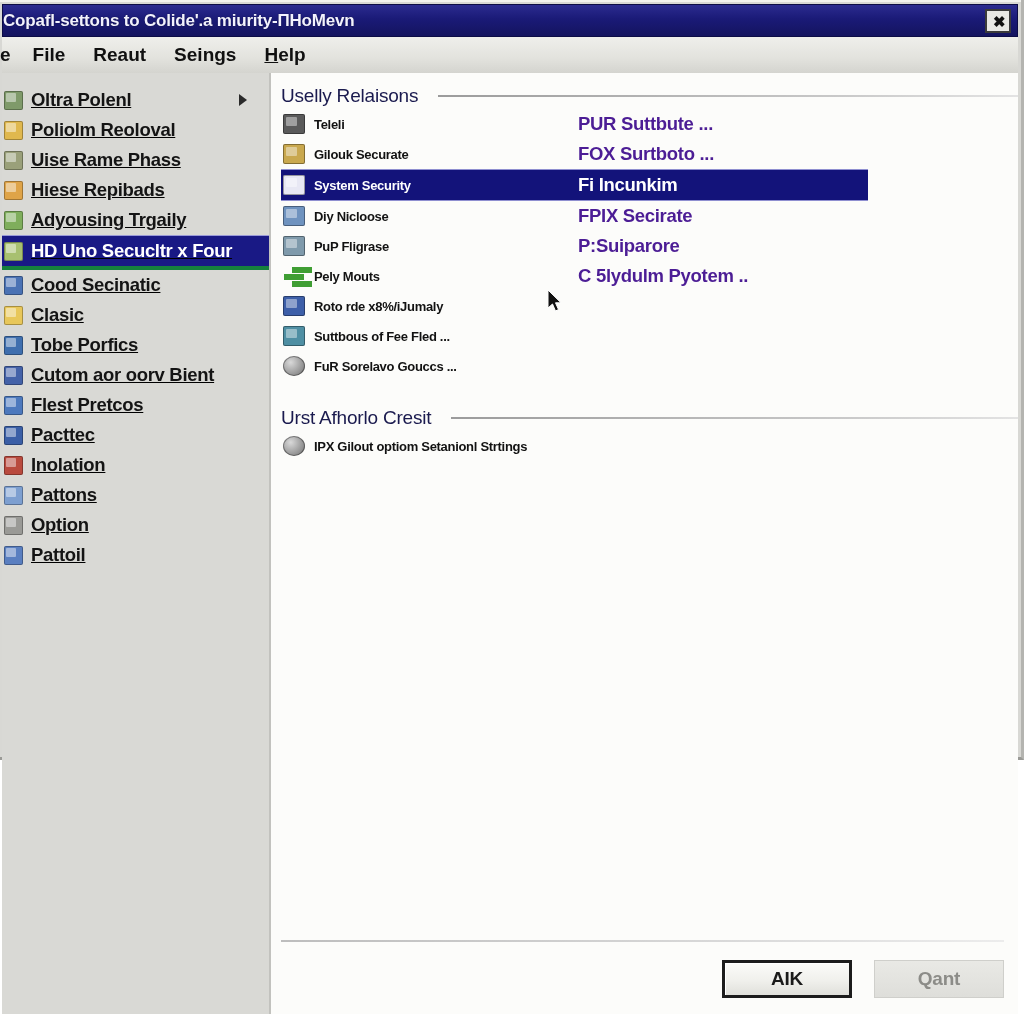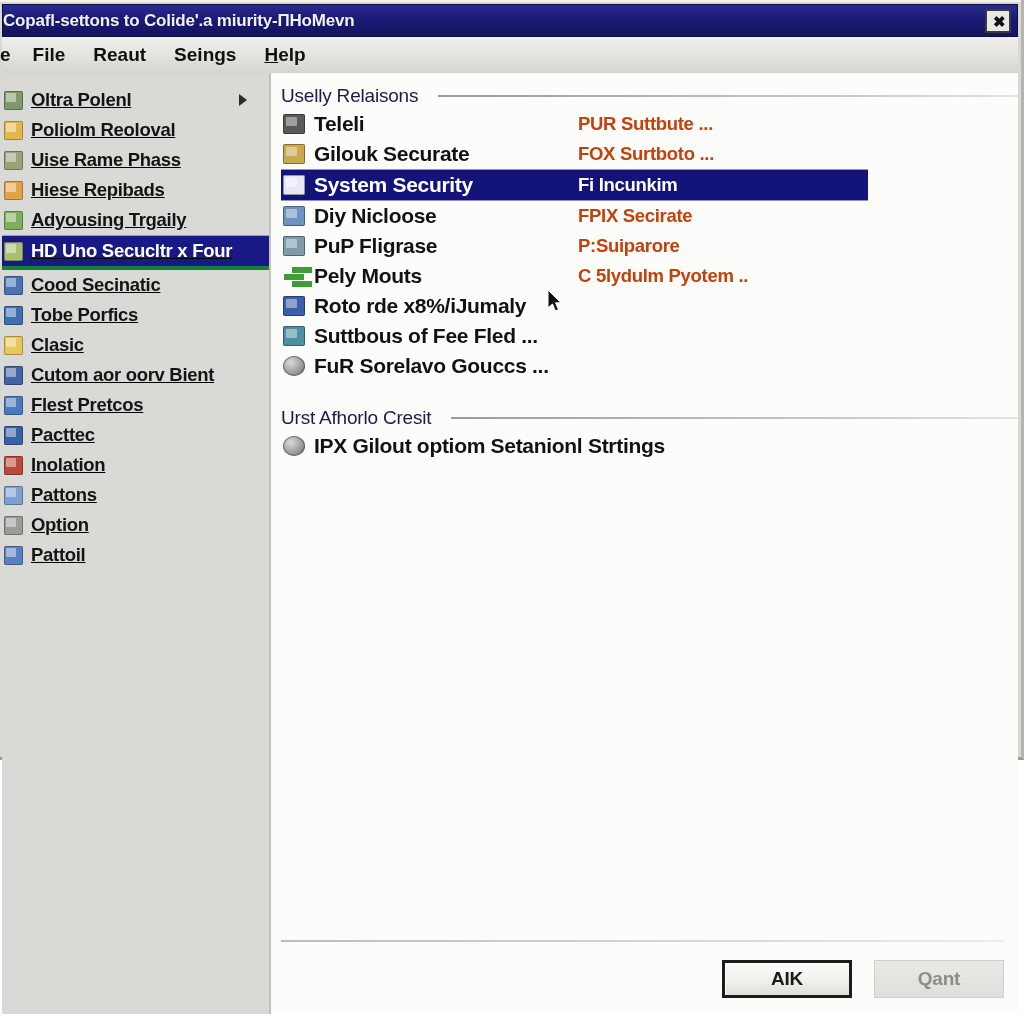--- a/index.html
+++ b/index.html
@@ -250,33 +250,33 @@
     background: #3f9e33;
     box-shadow: 8px -7px 0 0 #3f9e33, 8px 7px 0 0 #3f9e33;
   }
   .opt-icon.globe {
     border-radius: 50%;
     background: radial-gradient(circle at 35% 32%, #d9d9d9, #8d8d8d 70%, #6a6a6a) !important;
   }
   .opt-icon.globe::after { display: none; }
 
   .opt-label {
-    font-size: 21px;
+    font-size: 13px;
     font-weight: bold;
     color: #121212;
     white-space: nowrap;
     width: 264px;
     flex: 0 0 264px;
     letter-spacing: -0.3px;
     overflow: hidden;
   }
   .opt-value {
     font-size: 18.5px;
     font-weight: bold;
-    color: #c2410c;
+    color: #4c1d95;
     white-space: nowrap;
     letter-spacing: -0.3px;
   }
   .opt-label.wide { width: auto; flex: 0 1 auto; }
 
   .group-gap { height: 24px; }
 
   
   .footer {
     flex: 0 0 auto;
@@ -373,26 +373,26 @@
           </div>
           <div class="side-item selected">
             <span class="side-icon" style="background: rgb(168, 192, 112);"></span>
             <span class="side-label">HD Uno Secucltr x Four</span>
           </div>
           <div class="side-item">
             <span class="side-icon" style="background: rgb(74, 114, 180);"></span>
             <span class="side-label">Cood Secinatic</span>
           </div>
           <div class="side-item">
+            <span class="side-icon" style="background: rgb(232, 199, 90);"></span>
+            <span class="side-label">Clasic</span>
+          </div>
+          <div class="side-item">
             <span class="side-icon" style="background: rgb(63, 111, 174);"></span>
             <span class="side-label">Tobe Porfics</span>
-          </div>
-          <div class="side-item">
-            <span class="side-icon" style="background: rgb(232, 199, 90);"></span>
-            <span class="side-label">Clasic</span>
           </div>
           <div class="side-item">
             <span class="side-icon" style="background: rgb(68, 98, 168);"></span>
             <span class="side-label">Cutom aor oorv Bient</span>
           </div>
           <div class="side-item">
             <span class="side-icon" style="background: rgb(77, 121, 189);"></span>
             <span class="side-label">Flest Pretcos</span>
           </div>
           <div class="side-item">

